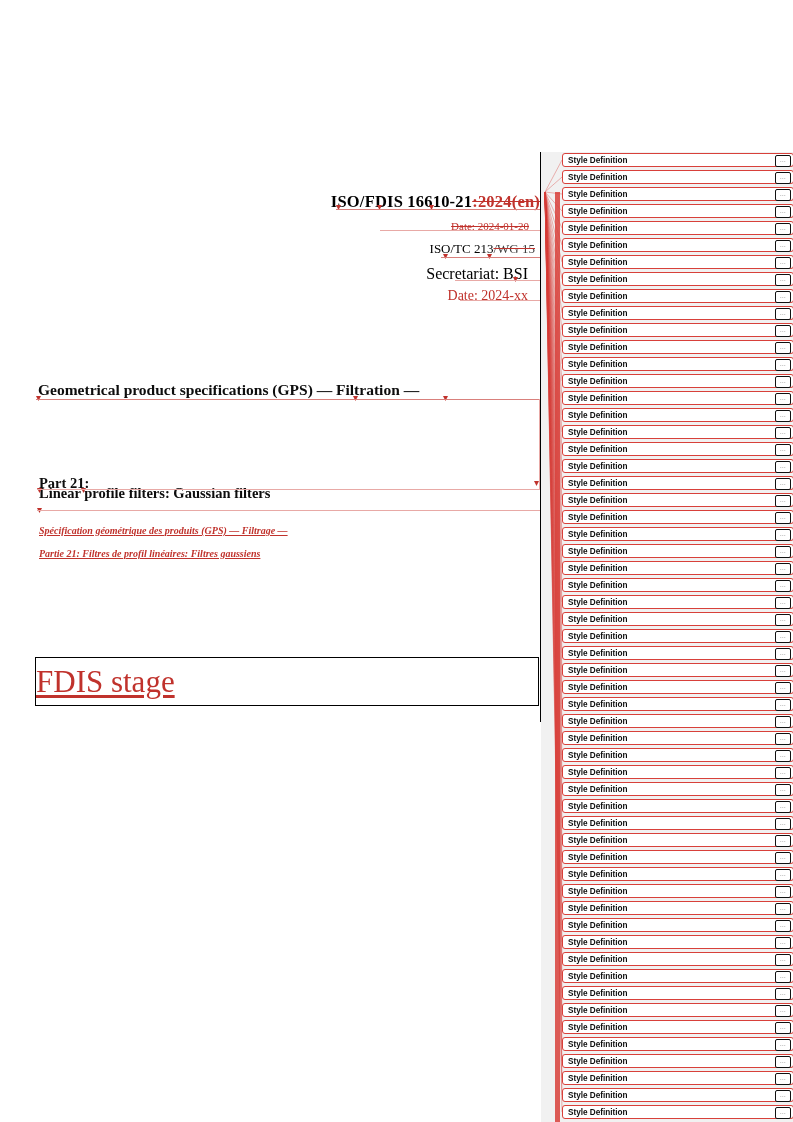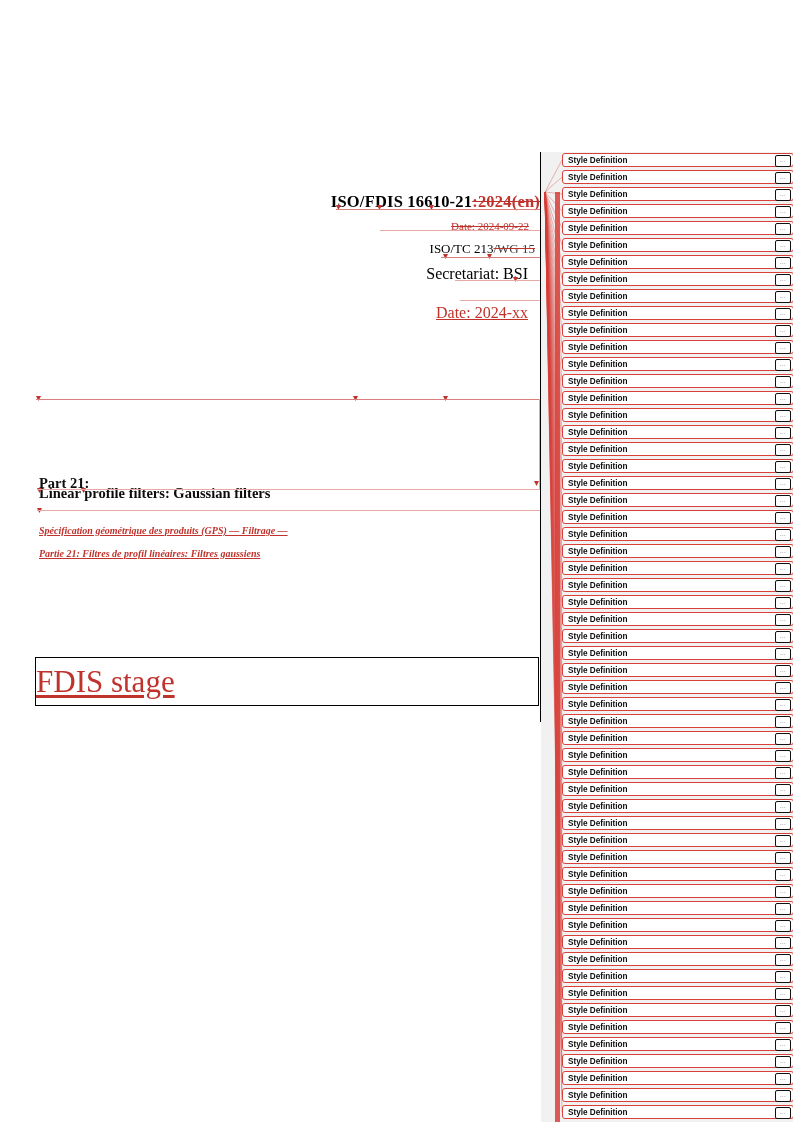--- a/index.html
+++ b/index.html
@@ -96,25 +96,24 @@
     text-decoration: line-through;
     text-decoration-color: #c0322c;
   }
   #secretariat {
     top: 265px;
     right: 13px;
     font-size: 16px;
     font-family: Liberation Serif, serif;
   }
   #date-new {
-    top: 304px;
+    top: 288px;
     right: 13px;
-    font-size: 16px;
+    font-size: 14px;
     color: #c0322c;
-    text-decoration: underline;
     text-decoration-color: #c0322c;
   }
 
   
   #title-en {
     left: 38px;
     top: 381px;
     font-size: 15.5px;
     font-weight: bold;
     color: #0d0d0d;
@@ -237,21 +236,21 @@
 </style>
 </head>
 <body>
 
 <div id="page">
 
   <div class="hdr txt" id="doc-number">
     <span class="ins">ISO/FDIS 16610-21</span><span class="del">:2024(en)</span>
   </div>
 
-  <div class="hdr txt" id="date-old">Date: 2024-09-22</div>
+  <div class="hdr txt" id="date-old">Date: 2024-01-20</div>
 
   <div class="hdr txt" id="tc-line">
     <span>ISO/TC 213</span><span class="del">/WG 15</span>
   </div>
 
   <div class="hdr txt" id="secretariat">Secretariat: BSI</div>
 
   <div class="hdr txt" id="date-new">Date: 2024-xx</div>
 
   <div class="anchor" style="left:336px; top:205px;"></div>
@@ -263,20 +262,21 @@
 
   <div class="anchor" style="left:443px; top:254px;"></div>
   <div class="anchor" style="left:487px; top:254px;"></div>
   <div class="chg-rule strong" style="left:441px; top:257px; width:100px;"></div>
 
   <div class="anchor" style="left:513px; top:277px;"></div>
   <div class="chg-rule" style="left:455px; top:280px; width:86px;"></div>
 
   <div class="chg-rule" style="left:460px; top:300px; width:81px;"></div>
 
+  <div class="txt" id="title-en">Geometrical product specifications (GPS) — Filtration —</div>
   <div class="anchor" style="left:36px;  top:396px;"></div>
   <div class="anchor" style="left:353px; top:396px;"></div>
   <div class="anchor" style="left:443px; top:396px;"></div>
   <div class="chg-rule strong" style="left:36px; top:399px; width:504px;"></div>
   <div class="frame-rule-v" style="left:539px; top:399px; height:90px;"></div>
 
   <div class="txt" id="part-no">Part 21:</div>
   <div class="txt" id="title-part">Linear profile filters: Gaussian filters</div>
   <div class="anchor" style="left:37px;  top:488px;"></div>
   <div class="anchor" style="left:81px;  top:488px;"></div>

